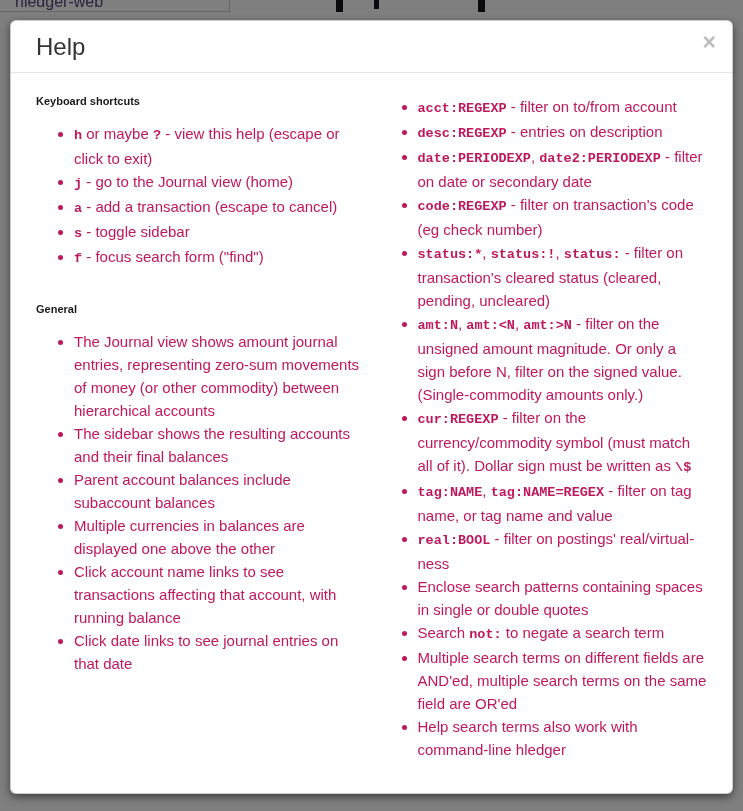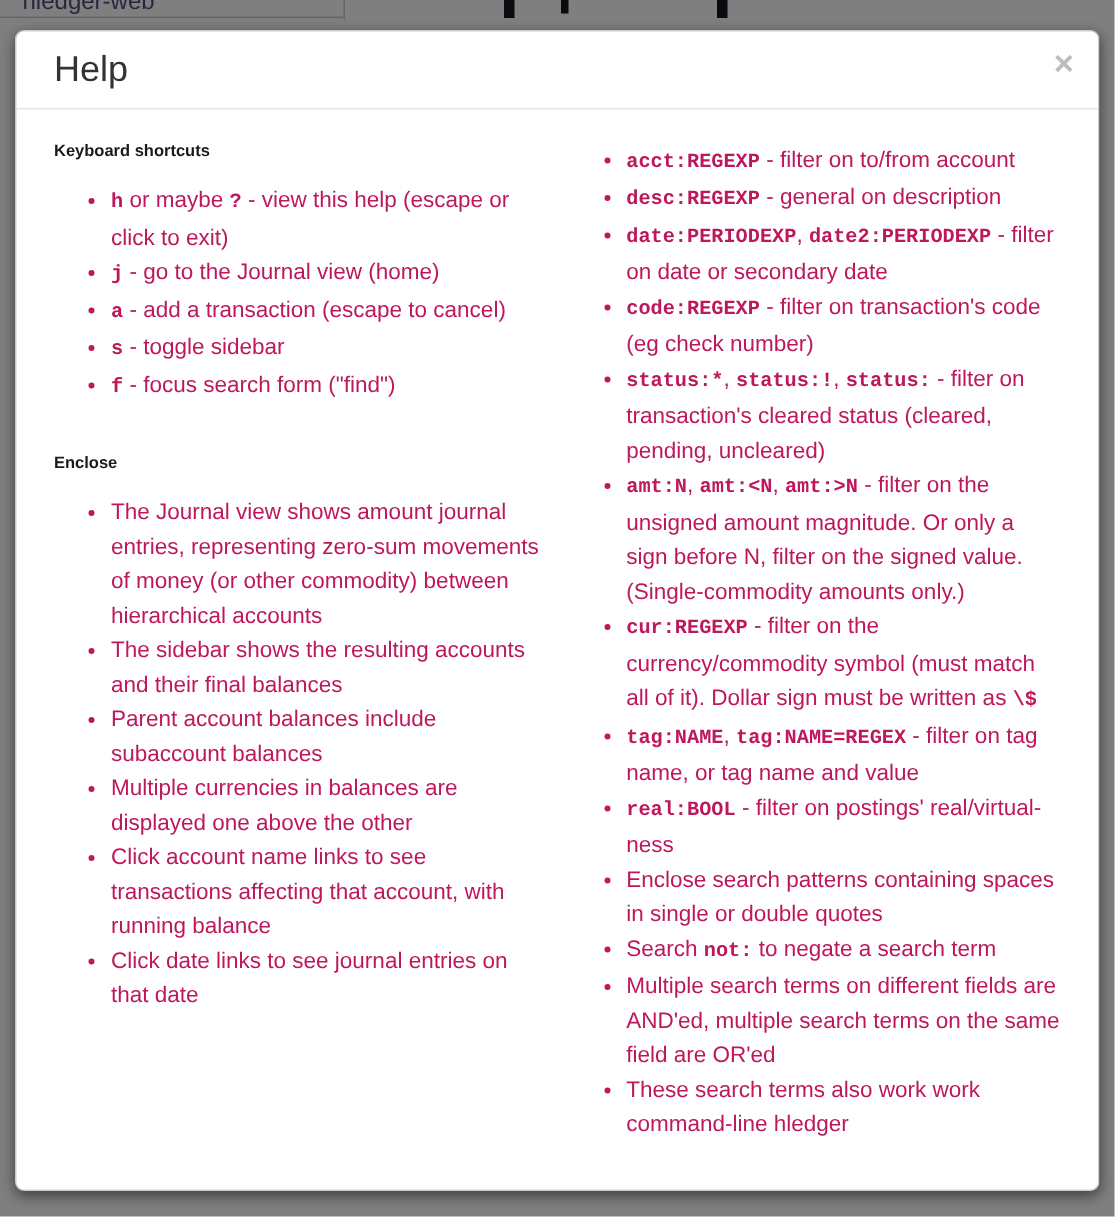--- a/index.html
+++ b/index.html
@@ -155,41 +155,41 @@
   <div class="modal-body">
     <div class="help-col">
         <div class="help-heading">Keyboard shortcuts</div>
         <ul class="help-list">
           <li><span class="code">h</span><span> or maybe </span><span class="code">?</span><span> - view this help (escape or click to exit)</span></li>
           <li><span class="code">j</span><span> - go to the Journal view (home)</span></li>
           <li><span class="code">a</span><span> - add a transaction (escape to cancel)</span></li>
           <li><span class="code">s</span><span> - toggle sidebar</span></li>
           <li><span class="code">f</span><span> - focus search form ("find")</span></li>
         </ul>
-        <div class="help-heading">Enclose</div>
+        <div class="help-heading">General</div>
         <ul class="help-list">
           <li><span>The Journal view shows amount journal entries, representing zero-sum movements of money (or other commodity) between hierarchical accounts</span></li>
           <li><span>The sidebar shows the resulting accounts and their final balances</span></li>
           <li><span>Parent account balances include subaccount balances</span></li>
           <li><span>Multiple currencies in balances are displayed one above the other</span></li>
           <li><span>Click account name links to see transactions affecting that account, with running balance</span></li>
           <li><span>Click date links to see journal entries on that date</span></li>
         </ul>
       </div>
     <div class="help-col">
         <ul class="help-list">
           <li><span class="code">acct:REGEXP</span><span> - filter on to/from account</span></li>
-          <li><span class="code">desc:REGEXP</span><span> - general on description</span></li>
+          <li><span class="code">desc:REGEXP</span><span> - entries on description</span></li>
           <li><span class="code">date:PERIODEXP</span><span>, </span><span class="code">date2:PERIODEXP</span><span> - filter on date or secondary date</span></li>
           <li><span class="code">code:REGEXP</span><span> - filter on transaction's code (eg check number)</span></li>
           <li><span class="code">status:*</span><span>, </span><span class="code">status:!</span><span>, </span><span class="code">status:</span><span> - filter on transaction's cleared status (cleared, pending, uncleared)</span></li>
           <li><span class="code">amt:N</span><span>, </span><span class="code">amt:&lt;N</span><span>, </span><span class="code">amt:&gt;N</span><span> - filter on the unsigned amount magnitude. Or only a sign before N, filter on the signed value. (Single-commodity amounts only.)</span></li>
           <li><span class="code">cur:REGEXP</span><span> - filter on the currency/commodity symbol (must match all of it). Dollar sign must be written as </span><span class="code">\$</span></li>
           <li><span class="code">tag:NAME</span><span>, </span><span class="code">tag:NAME=REGEX</span><span> - filter on tag name, or tag name and value</span></li>
           <li><span class="code">real:BOOL</span><span> - filter on postings' real/virtual-ness</span></li>
           <li><span>Enclose search patterns containing spaces in single or double quotes</span></li>
           <li><span>Search </span><span class="code">not:</span><span> to negate a search term</span></li>
           <li><span>Multiple search terms on different fields are AND'ed, multiple search terms on the same field are OR'ed</span></li>
-          <li><span>These search terms also work work command-line hledger</span></li>
+          <li><span>Help search terms also work with command-line hledger</span></li>
         </ul>
       </div>
   </div>
 </div>
 
 </body></html>

